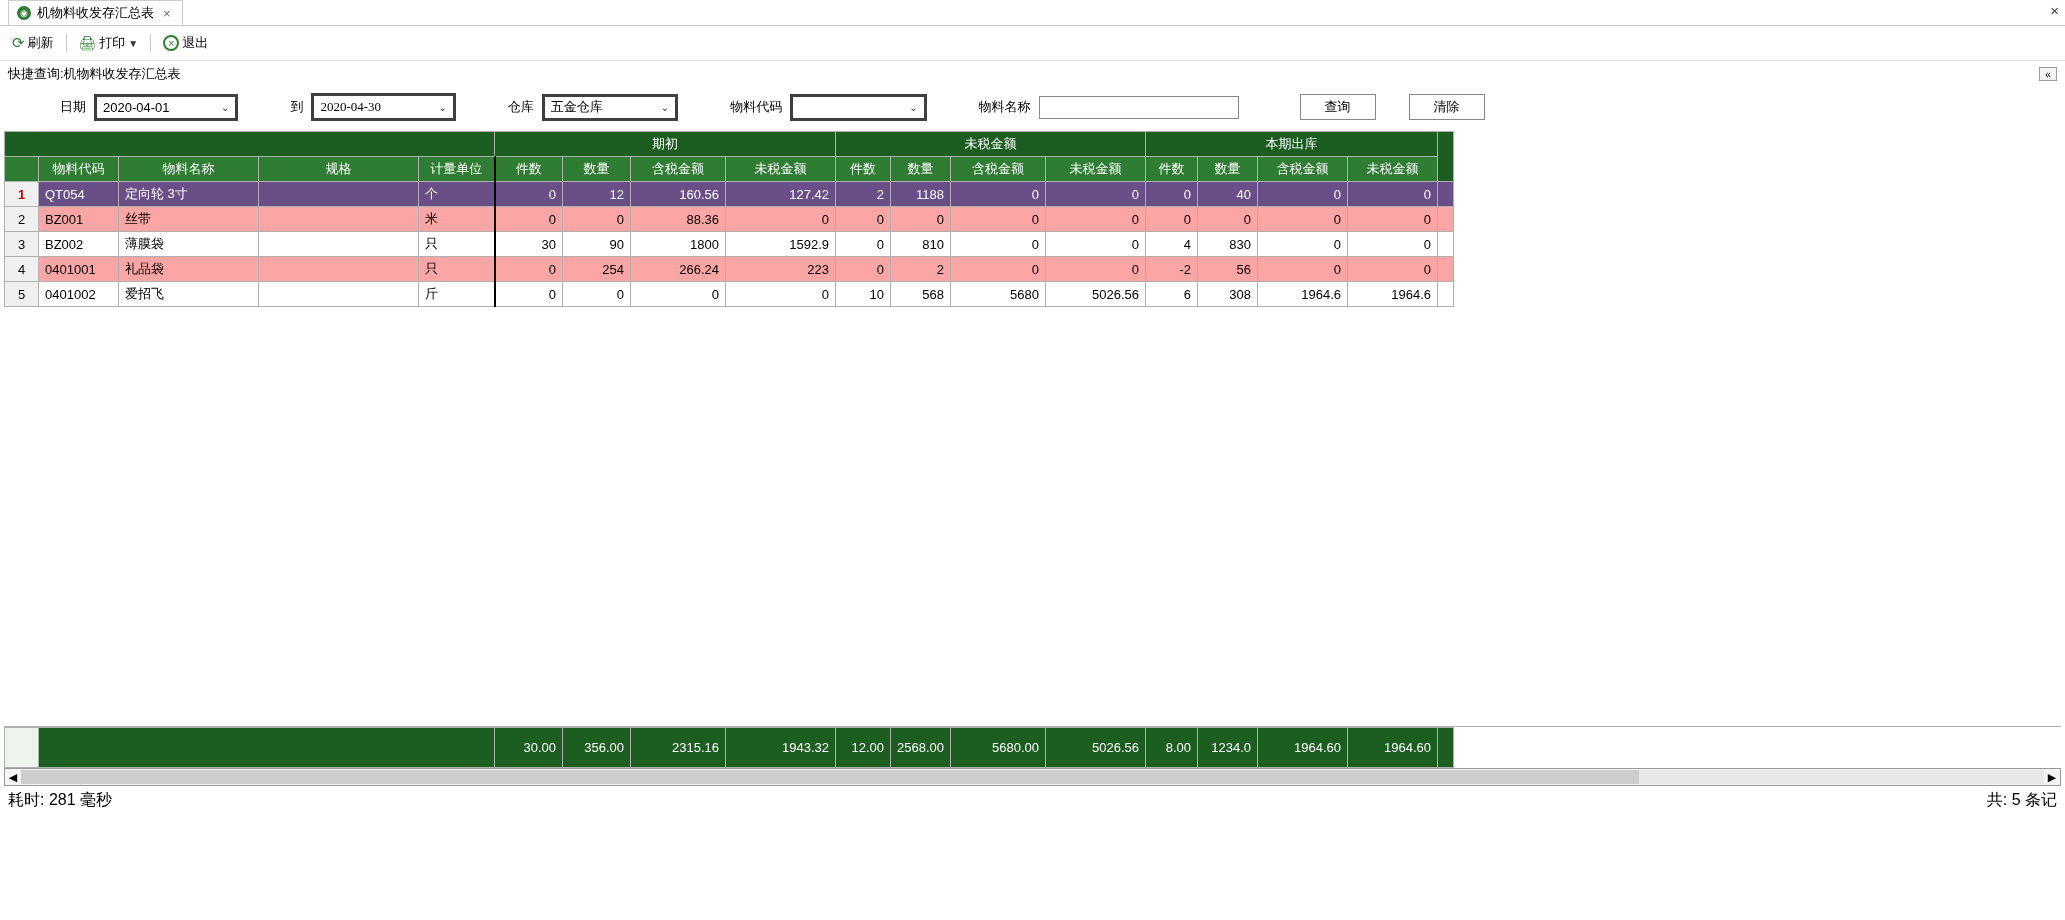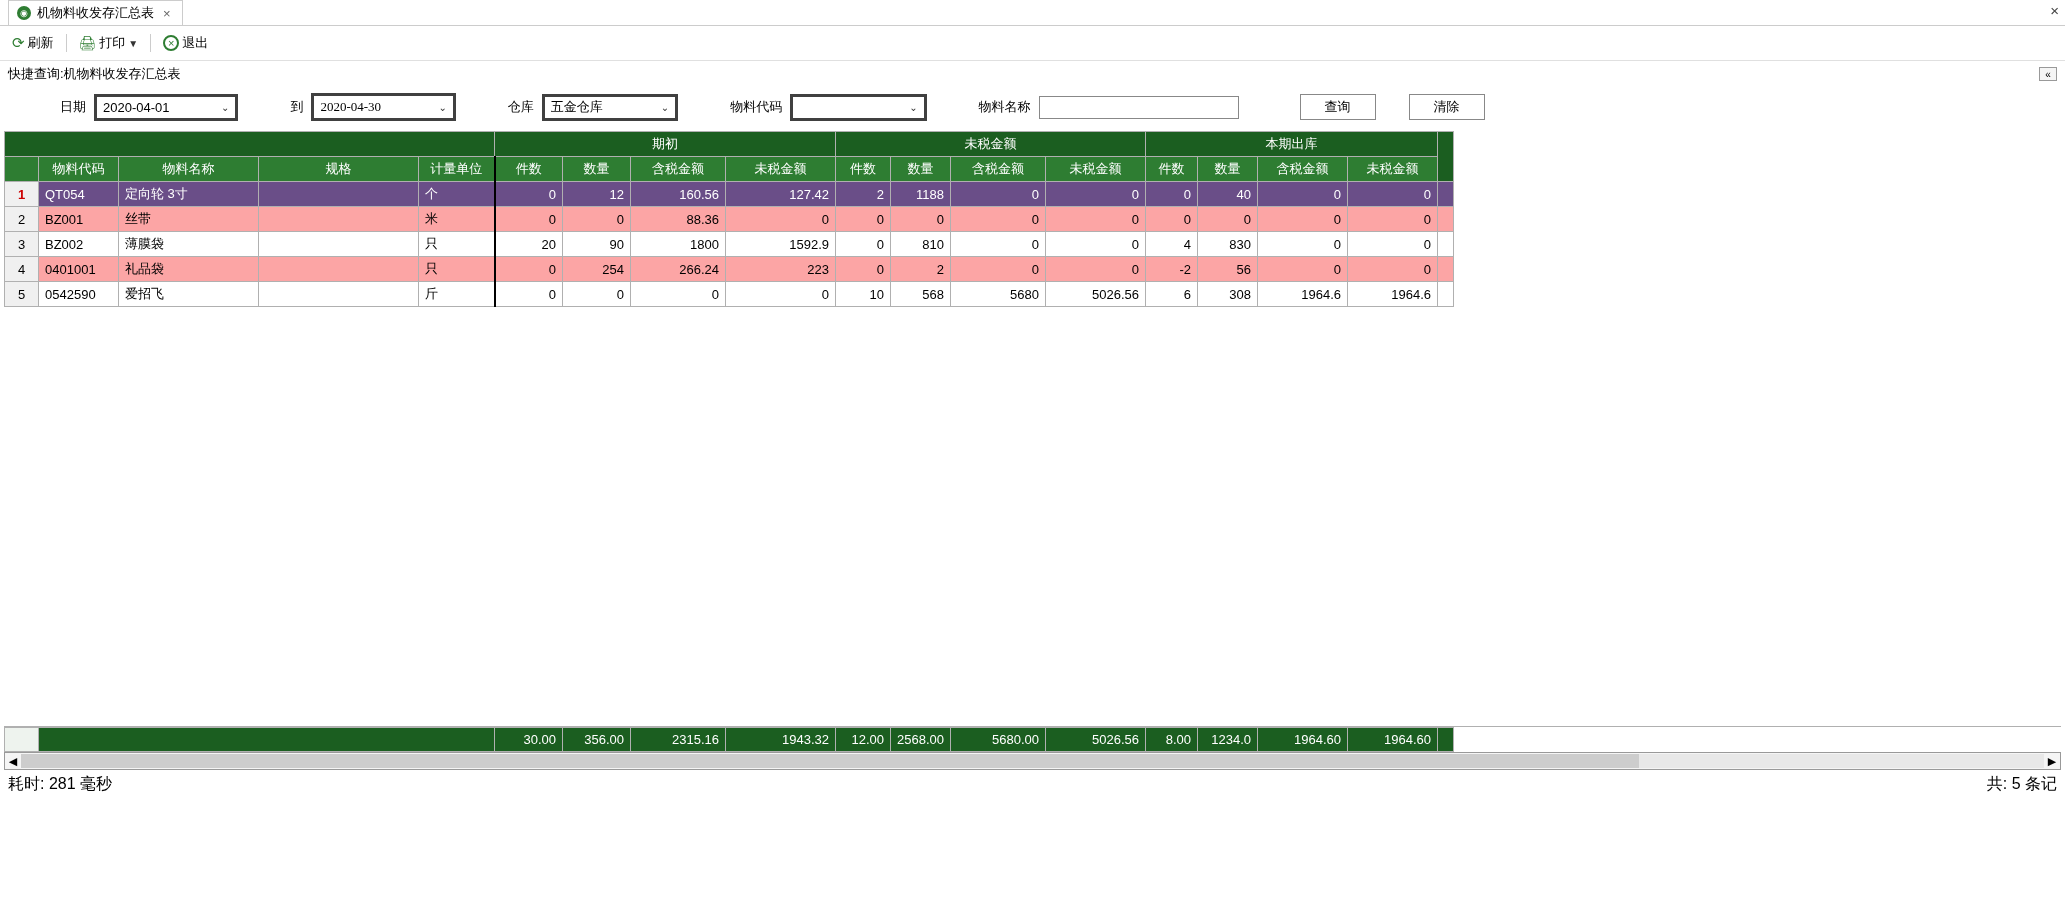--- a/index.html
+++ b/index.html
@@ -49,21 +49,21 @@
     tr.sel .rownum { background: #f0f0f0; color: #cc0000; }
     tr.even td { background: #fca5a5; }
     tr.even .rownum { background: #f0f0f0; }
     tr.odd td { background: #fff; }
     tr.odd .rownum { background: #f0f0f0; }
     
     .thick-r { border-right: 2px solid #000 !important; }
     
     .grid-body-wrap { height: 420px; border-bottom: 1px solid #b0b0b0; overflow: hidden; }
     
-    .totals-row td { background: #1b5e20; color: #fff; text-align: right; font-size: 13px; padding: 4px 6px; }
+    .totals-row td { background: #1b5e20; color: #fff; text-align: right; font-size: 13px; padding: 12px 6px; }
     .totals-row .blank { background: #eef3ee; border: 1px solid #b0b0b0; }
     
     .hscroll { height: 18px; background: #f5f5f5; border: 1px solid #999; display: flex; align-items: center; justify-content: space-between; margin: 0 4px; }
     .scroll-arrow { width: 16px; height: 16px; display: inline-flex; align-items: center; justify-content: center; font-size: 11px; cursor: pointer; }
     .scroll-track { flex: 1; height: 14px; background: #e8e8e8; position: relative; }
     .scroll-thumb { position: absolute; left: 0; top: 0; height: 100%; width: 80%; background: #cdcdcd; }
     
     .status-bar { display: flex; align-items: center; justify-content: space-between; padding: 4px 8px; font-size: 16px; }
 
     .col-w-34 { width: 34px; }
@@ -236,21 +236,21 @@
           <td class="cell-r">0</td>
           <td class="cell-r">0</td>
           <td class=""></td>
         </tr>
         <tr class="odd">
           <td class="rownum">3</td>
           <td class="cell-l">BZ002</td>
           <td class="cell-l">薄膜袋</td>
           <td class="cell-l"></td>
           <td class="cell-l thick-r">只</td>
-          <td class="cell-r">20</td>
+          <td class="cell-r">30</td>
           <td class="cell-r">90</td>
           <td class="cell-r">1800</td>
           <td class="cell-r">1592.9</td>
           <td class="cell-r">0</td>
           <td class="cell-r">810</td>
           <td class="cell-r">0</td>
           <td class="cell-r">0</td>
           <td class="cell-r">4</td>
           <td class="cell-r">830</td>
           <td class="cell-r">0</td>
@@ -272,21 +272,21 @@
           <td class="cell-r">0</td>
           <td class="cell-r">0</td>
           <td class="cell-r">-2</td>
           <td class="cell-r">56</td>
           <td class="cell-r">0</td>
           <td class="cell-r">0</td>
           <td class=""></td>
         </tr>
         <tr class="odd">
           <td class="rownum">5</td>
-          <td class="cell-l">0542590</td>
+          <td class="cell-l">0401002</td>
           <td class="cell-l">爱招飞</td>
           <td class="cell-l"></td>
           <td class="cell-l thick-r">斤</td>
           <td class="cell-r">0</td>
           <td class="cell-r">0</td>
           <td class="cell-r">0</td>
           <td class="cell-r">0</td>
           <td class="cell-r">10</td>
           <td class="cell-r">568</td>
           <td class="cell-r">5680</td>

